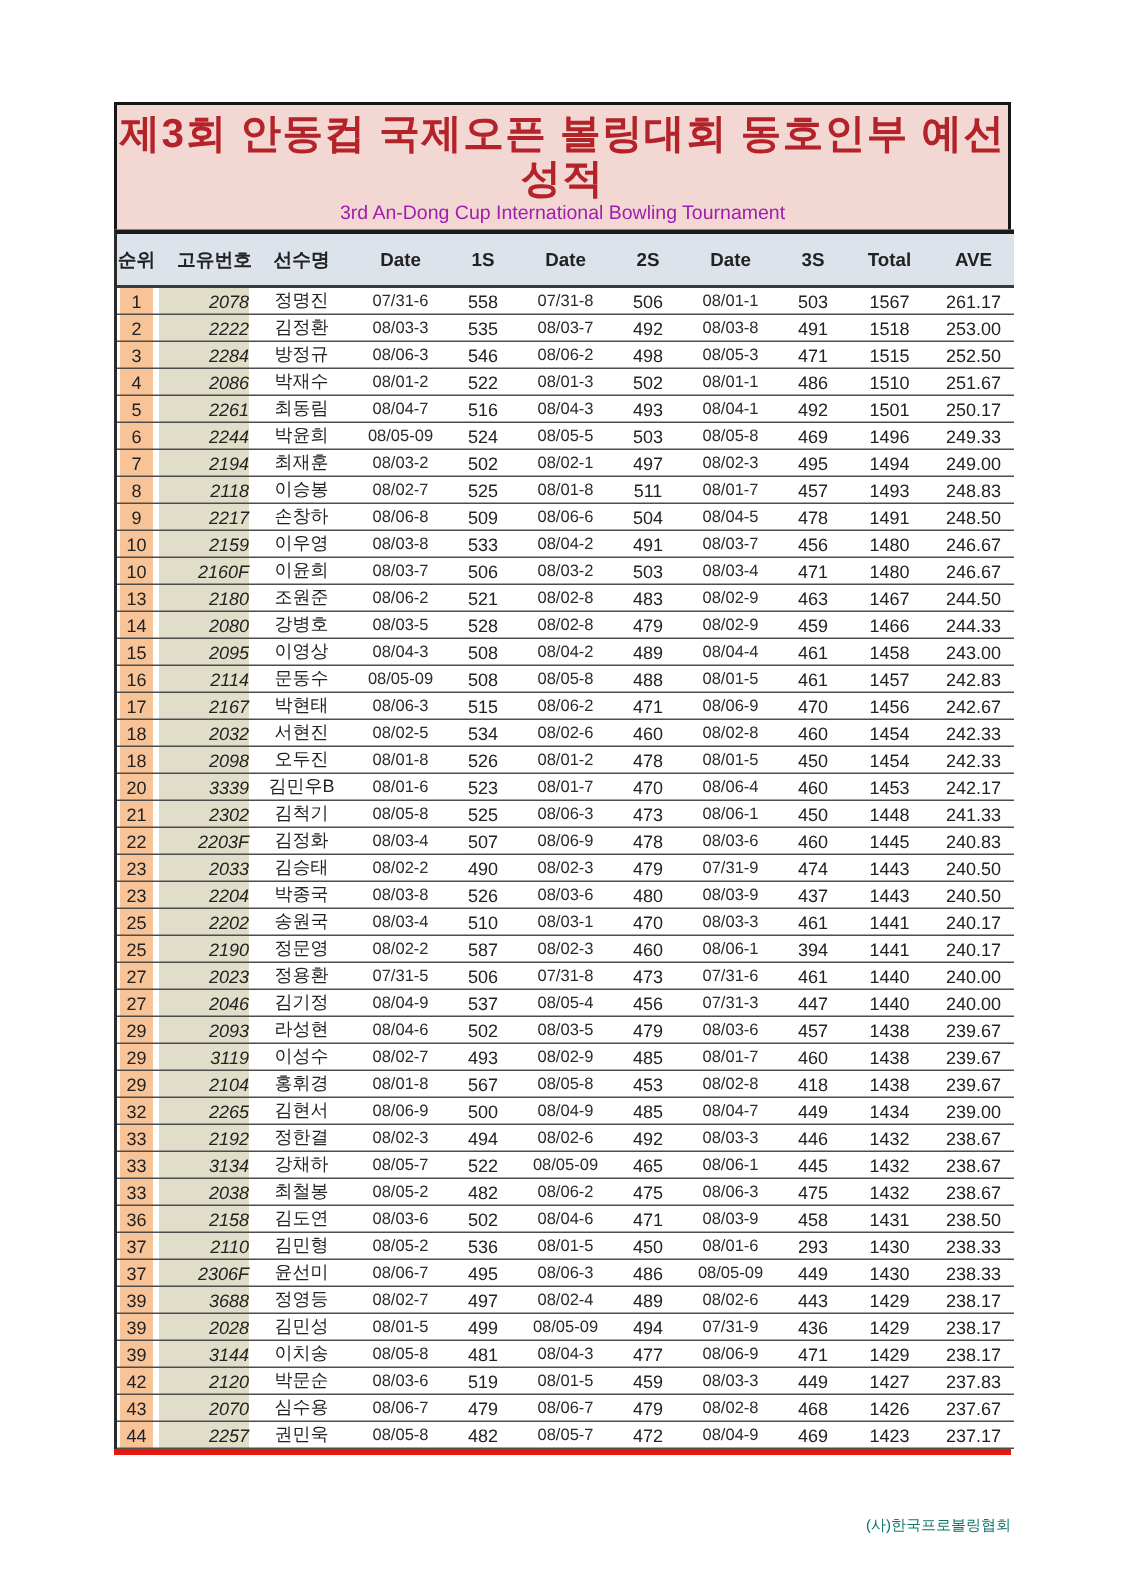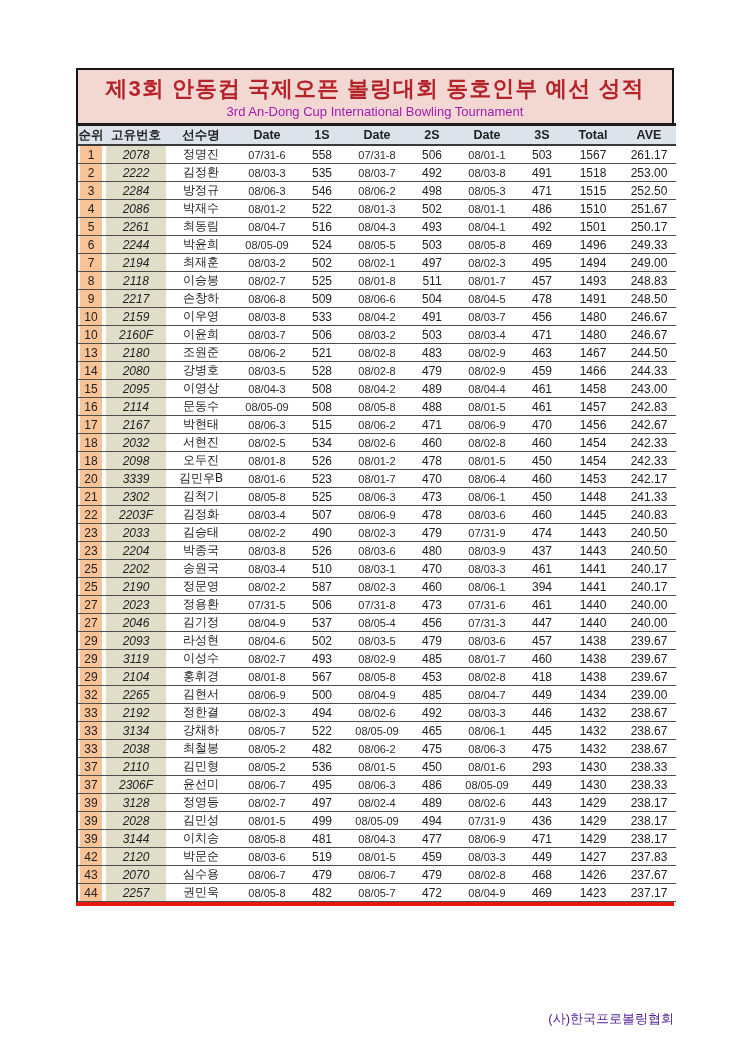--- a/index.html
+++ b/index.html
@@ -16,21 +16,21 @@
     width: 598px;
   }
   .title-box {
     background: var(--title-bg, #f3d7d2);
     border: 2px solid #161616;
     border-bottom: none;
     text-align: center;
     padding: 4px 0 2px 0;
   }
   .title-box h1 {
-    font-size: 22px;
+    font-size: 27px;
     font-weight: bold;
     letter-spacing: 1px;
     color: var(--title-red, #b5232a);
     line-height: 30px;
   }
   .title-box .subtitle {
     font-size: 13px;
     color: #a21caf;
     line-height: 16px;
     padding-bottom: 1px;
@@ -40,39 +40,39 @@
     border-spacing: 0;
     width: 598px;
     table-layout: fixed;
     border-left: 2px solid #2a2a2a;
     border-top: 3px solid #1a1a1a;
   }
   thead th {
     background: var(--header-bg, #dde3ea);
     font-weight: bold;
     font-size: 12.5px;
-    height: 20px;
+    height: 36px;
     border-bottom: 2px solid #3a3a3a;
     white-space: nowrap;
     overflow: visible;
     text-align: center;
     vertical-align: middle;
     margin-top: 26px;
   }
   tbody td {
     font-size: 12px;
     height: 17.6px;
     border-bottom: 1px solid #4d4d4d;
     text-align: center;
     vertical-align: middle;
     white-space: nowrap;
   }
   
   .c0 { width: 26px; }
-  .c1 { width: 64px; }
+  .c1 { width: 64px; text-align: right; }
   .c2 { width: 66px; }
   .c3 { width: 66px; }
   .c4 { width: 44px; }
   .c5 { width: 66px; }
   .c6 { width: 44px; }
   .c7 { width: 66px; }
   .c8 { width: 44px; }
   .c9 { width: 58px; }
   .c10 { width: 54px; }
   
@@ -91,22 +91,22 @@
   .red-line {
     height: 4px;
     background: var(--line-red, #e8180e);
     width: 598px;
   }
   .footer {
     position: absolute;
     left: 76px; top: 1010px;
     width: 598px;
     text-align: right;
-    font-size: 13px;
-    color: #4c1d95;
+    font-size: 10px;
+    color: #0f766e;
   }
 </style>
 </head>
 <body>
 
 <div class="sheet">
   <div class="title-box">
     <h1>제3회 안동컵 국제오픈 볼링대회 동호인부 예선 성적</h1>
     <div class="subtitle">3rd An-Dong Cup International Bowling Tournament</div>
   </div>
@@ -563,20 +563,33 @@
           <td class="c3">08/05-2</td>
           <td class="c4">482</td>
           <td class="c5">08/06-2</td>
           <td class="c6">475</td>
           <td class="c7">08/06-3</td>
           <td class="c8">475</td>
           <td class="c9">1432</td>
           <td class="c10">238.67</td>
         </tr>
         <tr>
+          <td class="c0">36</td>
+          <td class="c1">2158</td>
+          <td class="c2">김도연</td>
+          <td class="c3">08/03-6</td>
+          <td class="c4">502</td>
+          <td class="c5">08/04-6</td>
+          <td class="c6">471</td>
+          <td class="c7">08/03-9</td>
+          <td class="c8">458</td>
+          <td class="c9">1431</td>
+          <td class="c10">238.50</td>
+        </tr>
+        <tr>
           <td class="c0">37</td>
           <td class="c1">2110</td>
           <td class="c2">김민형</td>
           <td class="c3">08/05-2</td>
           <td class="c4">536</td>
           <td class="c5">08/01-5</td>
           <td class="c6">450</td>
           <td class="c7">08/01-6</td>
           <td class="c8">293</td>
           <td class="c9">1430</td>
@@ -590,21 +603,21 @@
           <td class="c4">495</td>
           <td class="c5">08/06-3</td>
           <td class="c6">486</td>
           <td class="c7">08/05-09</td>
           <td class="c8">449</td>
           <td class="c9">1430</td>
           <td class="c10">238.33</td>
         </tr>
         <tr>
           <td class="c0">39</td>
-          <td class="c1">3128</td>
+          <td class="c1">3688</td>
           <td class="c2">정영등</td>
           <td class="c3">08/02-7</td>
           <td class="c4">497</td>
           <td class="c5">08/02-4</td>
           <td class="c6">489</td>
           <td class="c7">08/02-6</td>
           <td class="c8">443</td>
           <td class="c9">1429</td>
           <td class="c10">238.17</td>
         </tr>

